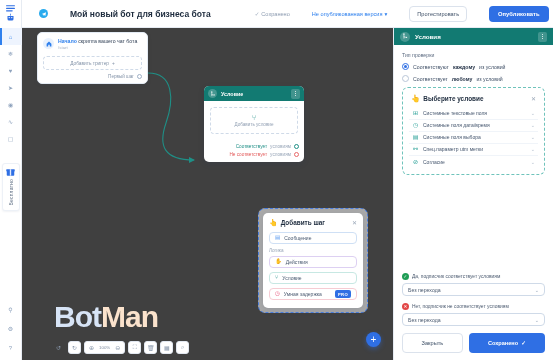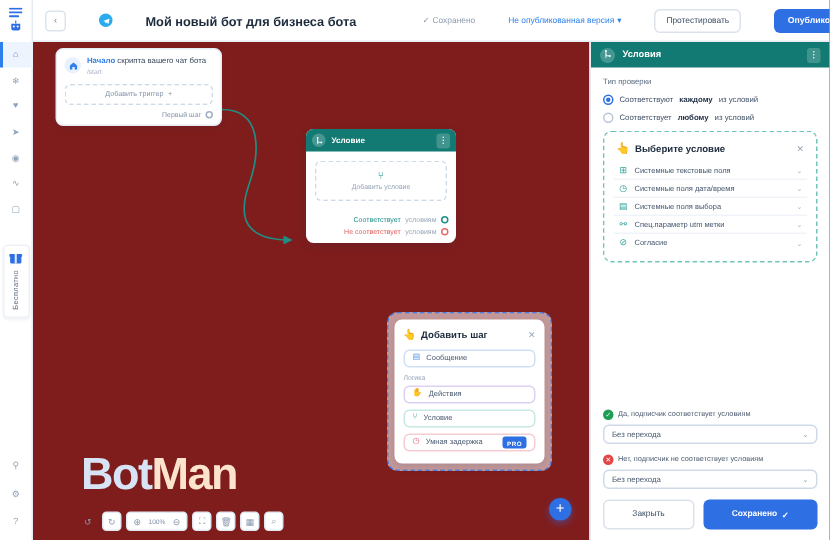--- a/index.html
+++ b/index.html
@@ -40,21 +40,21 @@
     writing-mode: vertical-rl; transform: rotate(180deg);
     font-size: 5px; color: #5b6b80; letter-spacing: .2px; margin-top: 2px;
   }
   .rail-bottom { margin-top: auto; margin-bottom: 6px; display: flex; flex-direction: column; align-items: center; gap: 6px; }
   .rail-bottom .rail-item { height: 13px; }
 
   
   .topbar {
     position: absolute; left: 22px; top: 0; right: 0; height: 28px;
     background: #fff; border-bottom: 1px solid #e6ebf2;
-    display: flex; align-items: center; padding: 0 8px; gap: 22px; z-index: 25;
+    display: flex; align-items: center; padding: 0 8px; gap: 22px; z-index: 25; justify-content: center;
   }
   .back-btn {
     width: 14px; height: 14px; border: 1px solid #dde4ee; border-radius: 3px;
     background: #fff; display: flex; align-items: center; justify-content: center;
     color: #6b7c93; cursor: pointer; flex: none;
   }
   .tg-dot { width: 9px; height: 9px; border-radius: 50%; background: #2aabee;
     display: flex; align-items: center; justify-content: center; flex: none; }
   .bot-title { font-size: 8.5px; font-weight: bold; color: #1d2b3d; white-space: nowrap; }
   .top-spacer { flex: 1; }
@@ -67,21 +67,21 @@
   .btn-primary {
     border: none; background: #2f6fe4; border-radius: 4px; color: #fff;
     padding: 5px 9px; font-size: 5.8px; font-weight: bold; cursor: pointer; white-space: nowrap;
   }
   .kebab { width: 10px; display: flex; flex-direction: column; align-items: center; gap: 1.5px; cursor: pointer; }
   .kebab i { width: 1.5px; height: 1.5px; border-radius: 50%; background: #7c8ba1; display: block; }
 
   
   .canvas {
     position: absolute; left: 22px; top: 28px; right: 160px; bottom: 0;
-    background: #7f1d1d; overflow: hidden;
+    background: #404040; overflow: hidden;
   }
   .watermark {
     position: absolute; left: 32px; bottom: 26px;
     font-size: 30px; font-weight: bold; letter-spacing: -1px; user-select: none;
   }
   .watermark .b { color: #d7e4f6; }
   .watermark .m { color: #fbe3cd; }
 
   
   .node-start {

